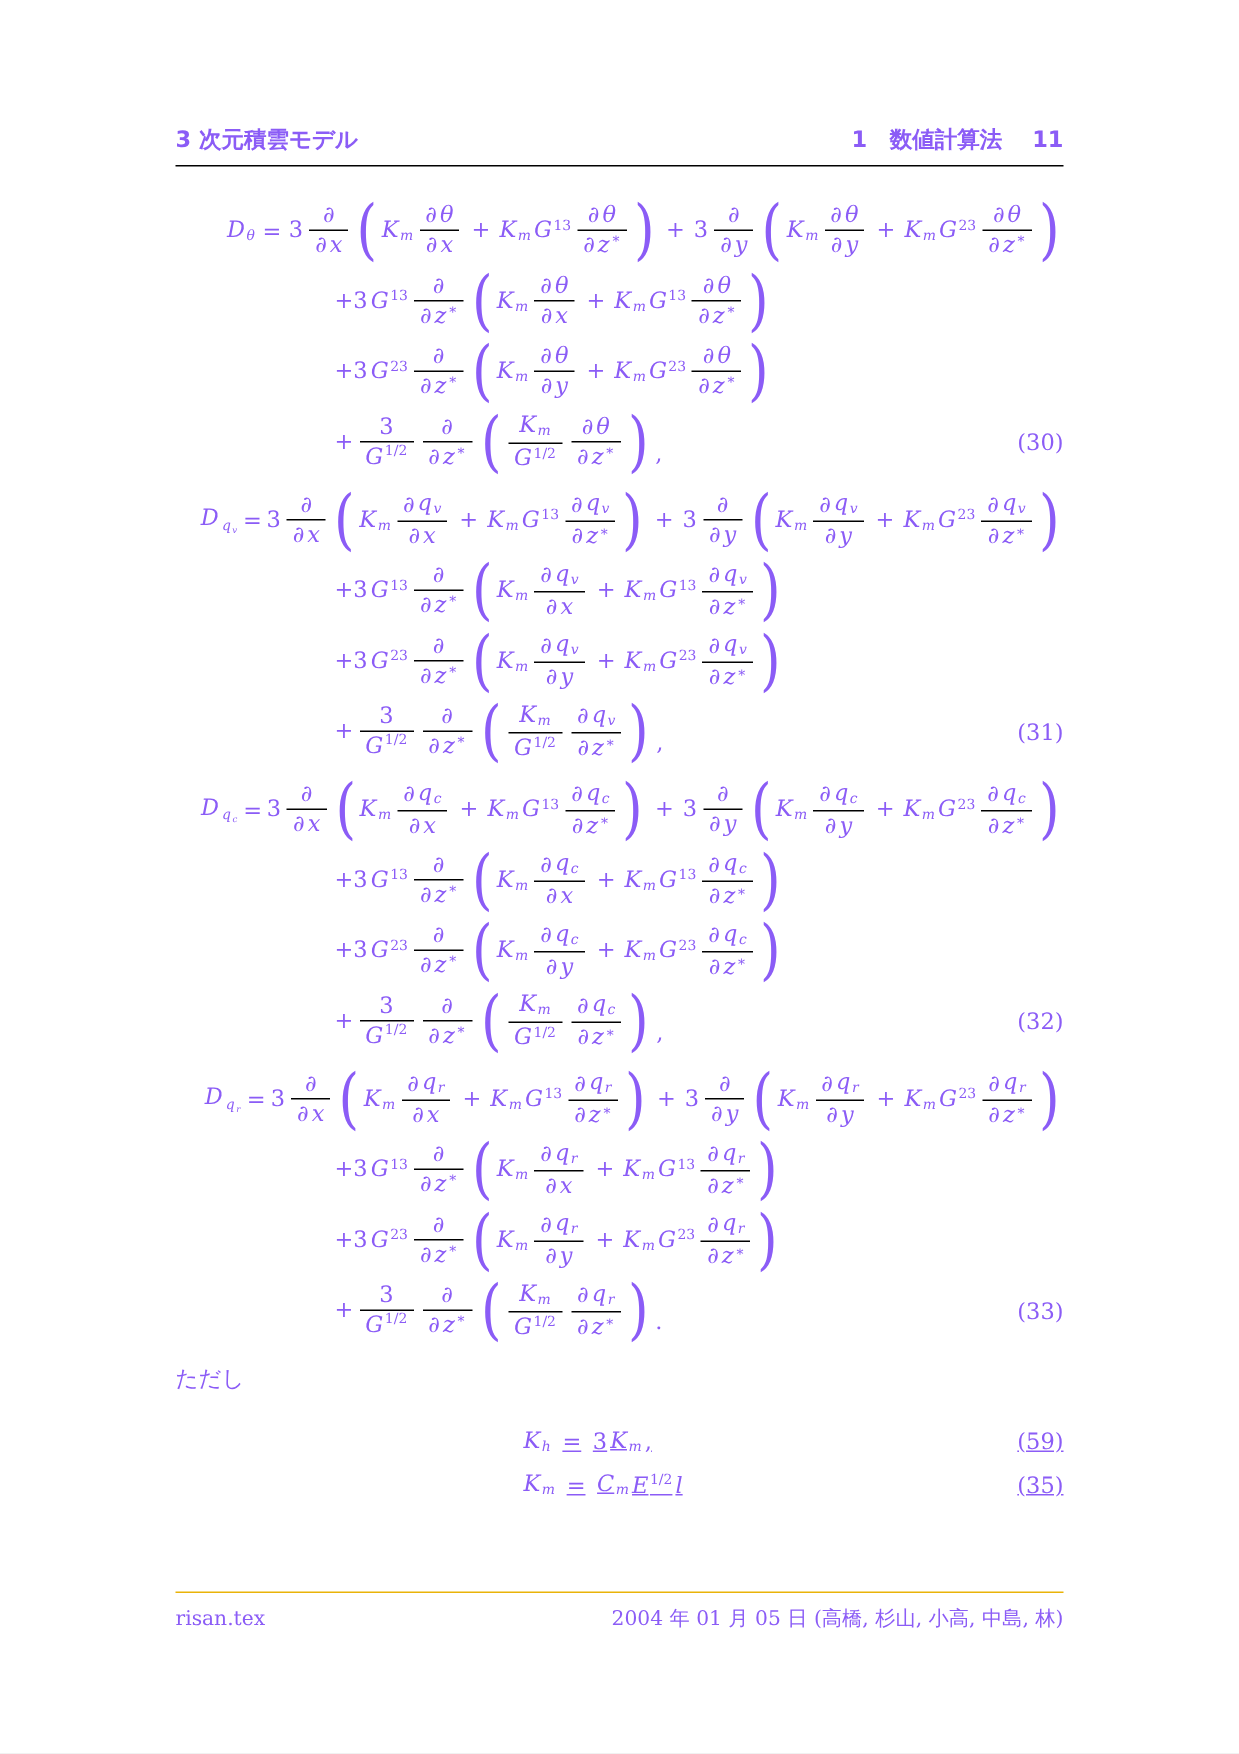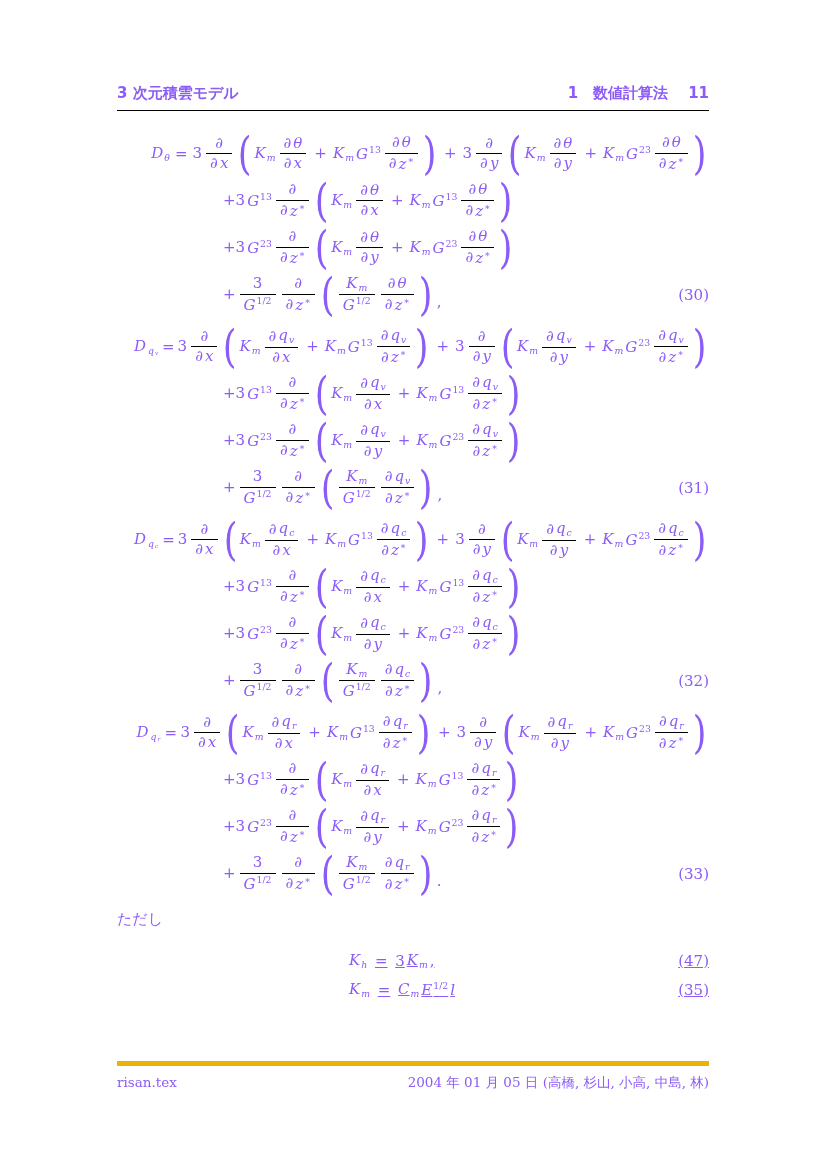--- a/index.html
+++ b/index.html
@@ -15,21 +15,21 @@
     display:flex;align-items:baseline;
     font-family:"DejaVu Sans","Liberation Sans",sans-serif;
     font-weight:bold;font-size:15px;
     border-bottom:1px solid #000;padding-bottom:7px;
   }
   .header .h-right{margin-left:auto;display:flex;gap:20px;}
   .footer{
     position:absolute;left:117px;right:117px;top:1061px;
     display:flex;align-items:baseline;
     font-size:13.5px;
-    border-top:5px solid #eab308;padding-top:8px;
+    border-top:1px solid #eab308;padding-top:8px;
   }
   .footer .f-right{margin-left:auto;}
   
   .main{position:absolute;left:117px;right:117px;top:130px;}
   .para{font-size:15px;line-height:1.4;}
   .para-tadashi{margin:12px 0 6px 0;}
   .para-closing{margin-top:14px;}
   
   .math, .eq-line, .inline-eq-line{font-size:15px;}
   .eq-block{margin-bottom:5px;}
@@ -1138,21 +1138,21 @@
               <span class="mi"><span>K</span><span class="ssub">h</span></span>
             </span></span>
           <span class="cell-eq">=</span>
           <span class="cell-rhs">
             <span class="tgroup">
               <span class="mn"><span>3</span></span>
               <span class="mi"><span>K</span><span class="ssub">m</span></span>
               <span class="mn"><span>,</span></span>
             </span>
           </span>
-          <span class="eq-label">(47)</span>
+          <span class="eq-label">(59)</span>
         </div>
         <div class="inline-eq-line">
           <span class="cell-lhs-s"><span class="tgroup">
               <span class="mi"><span>K</span><span class="ssub">m</span></span>
             </span></span>
           <span class="cell-eq">=</span>
           <span class="cell-rhs">
             <span class="tgroup">
               <span class="mi"><span>C</span><span class="ssub">m</span></span>
               <span class="mi"><span>E</span><span class="ssup">1/2</span></span>

